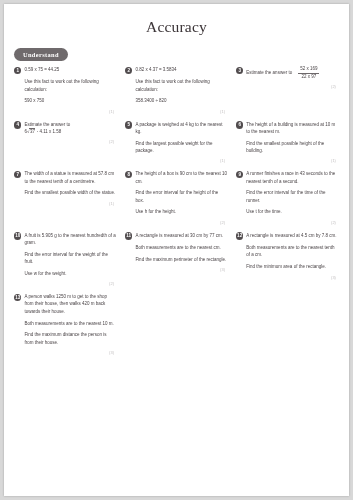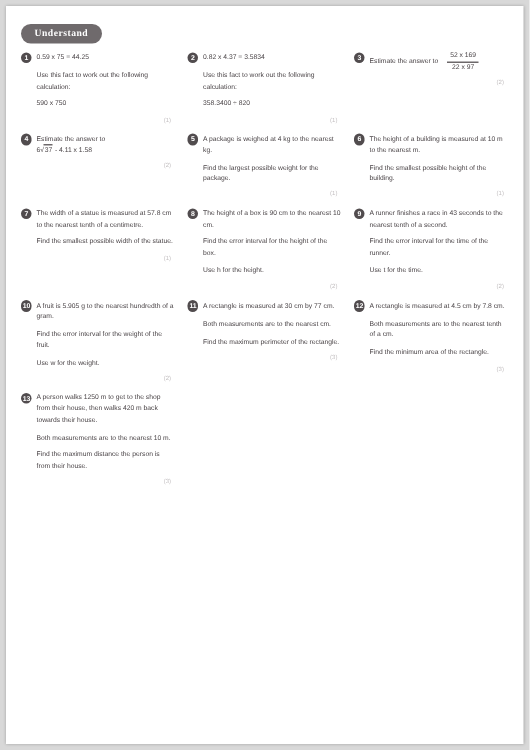--- a/index.html
+++ b/index.html
@@ -103,20 +103,21 @@
   .surd .rad{
     border-top:.6px solid #6d686a;
     padding:0 .5px;
   }
 </style>
 </head>
 <body>
 
 <div id="sheet">
 
+  <h1 id="title">Accuracy</h1>
 
   <div id="badge-row">
     <span id="badge">Understand</span>
   </div>
 
   <div id="grid">
       <div class="q">
         <div class="q-head">
           <span class="qnum">1</span>
           <div class="stem">

